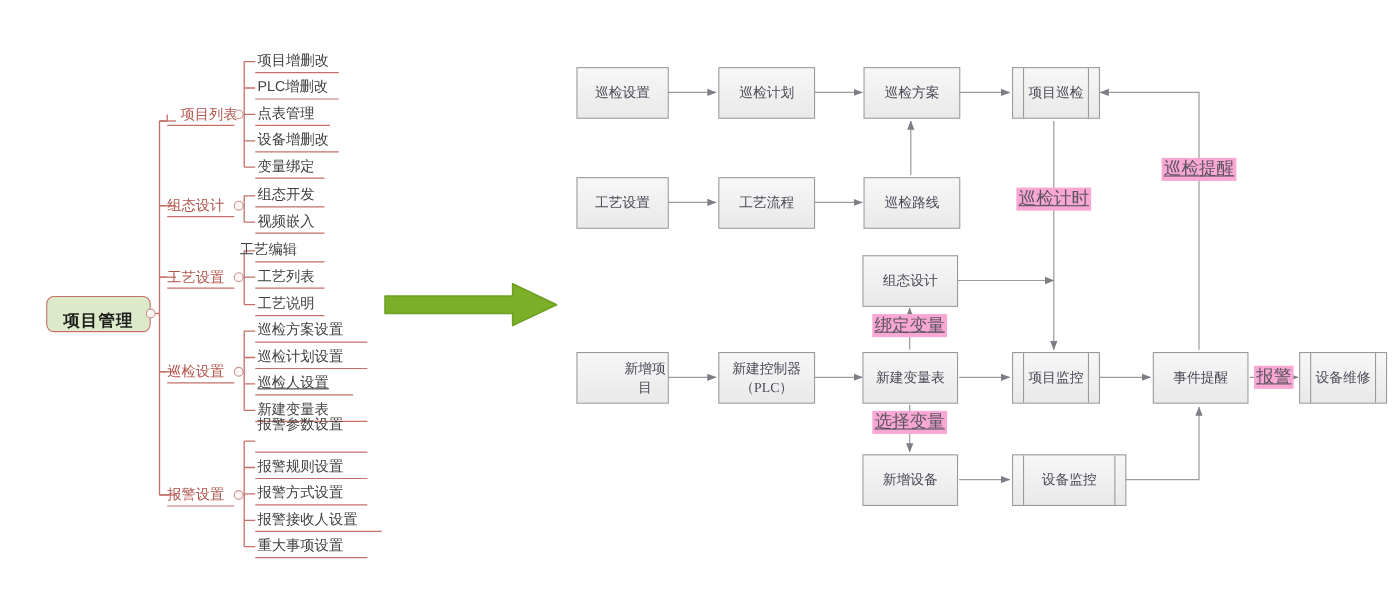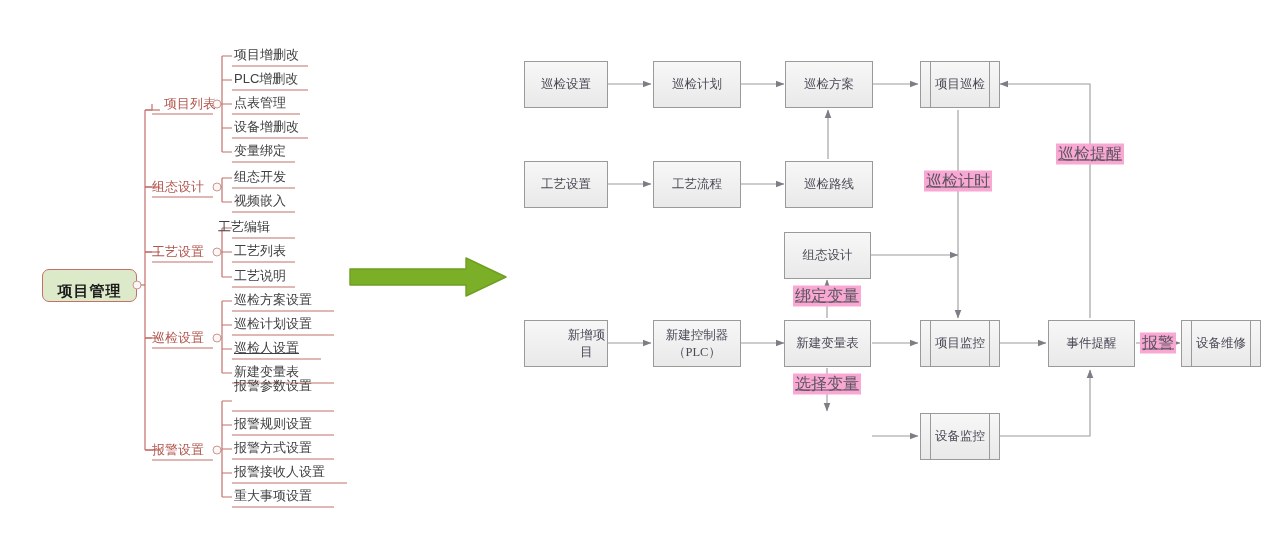--- a/index.html
+++ b/index.html
@@ -291,22 +291,25 @@
   </div>
 
   <div class="fc-box" style="left:1048px;top:320px;width:87px;height:47px;">
     <span>事件提醒</span>
   </div>
 
   <div class="fc-box pdp" style="left:1181px;top:320px;width:80px;height:47px;">
     <span>设备维修</span>
   </div>
 
-
-  <div class="fc-box pdp" style="left:920px;top:413px;width:80px;height:47px;">
+  <div class="fc-box" style="left:784px;top:413px;width:87px;height:47px;">
+    <span>新增设备</span>
+  </div>
+
+  <div class="fc-box pdp" style="left:920px;top:413px;width:104px;height:47px;">
     <span>设备监控</span>
   </div>
 
   <div class="fc-label" style="left:958px;top:181px;">巡检计时</div>
   <div class="fc-label" style="left:1090px;top:154px;">巡检提醒</div>
   <div class="fc-label" style="left:827px;top:296px;">绑定变量</div>
   <div class="fc-label" style="left:827px;top:384px;">选择变量</div>
   <div class="fc-label" style="left:1158px;top:343px;">报警</div>
 
 </div>

